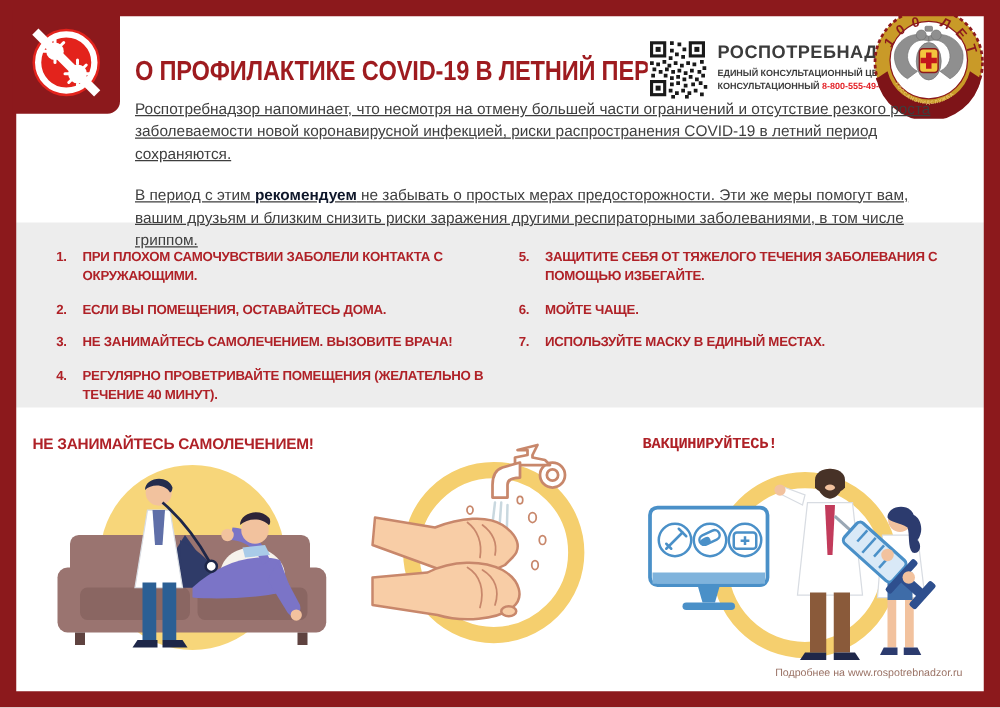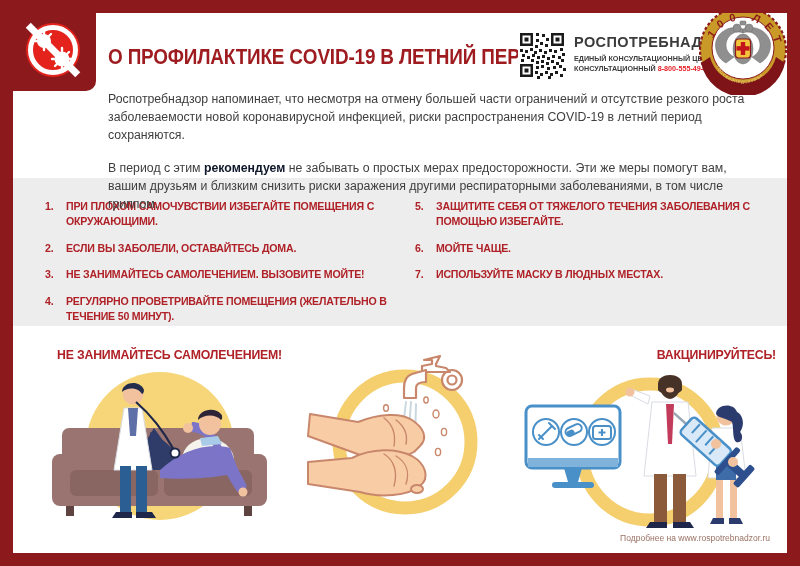--- a/index.html
+++ b/index.html
@@ -20,36 +20,36 @@
     position:absolute; left:108px; top:44px; z-index:2;
     font-size:22px; font-weight:bold; color:#9E1B1F;
     transform:scaleX(0.86); transform-origin:left top; letter-spacing:-0.2px; white-space:nowrap;
   }
   .qr { position:absolute; left:518px; top:31px; width:48px; height:48px; z-index:2; }
   .org-block { position:absolute; left:574px; top:34px; z-index:2; }
   .org-name { font-size:14.5px; font-weight:bold; color:#3B3B3B; letter-spacing:0.4px; }
   .org-sub { margin-top:4px; font-size:7.2px; font-weight:bold; color:#3B3B3B; line-height:1.45; }
   .org-phone { color:#E31E24; }
   .emblem { position:absolute; left:698px; top:5px; width:90px; height:90px; z-index:2; }
-  .intro { position:absolute; left:108px; top:90px; width:656px; z-index:2;
-           font-size:12.3px; color:#3E3E3E; line-height:1.48; }
+  .intro { position:absolute; left:108px; top:78px; width:656px; z-index:2;
+           font-size:12.3px; color:#3E3E3E; line-height:1.48;text-decoration:underline; }
   .intro p + p { margin-top:14px; }
   .hl { color:#0f172a; font-weight:bold; }
   .grayband { position:absolute; left:13px; top:178px; width:774px; height:148px; background:#EDEDED; z-index:1; }
   .reco-col { position:absolute; top:21px; width:356px; }
   .reco-col.left { left:32px; }
   .reco-col.right { left:402px; }
   .reco-item { display:flex; margin-bottom:12px; font-size:10.6px; font-weight:bold;
                color:#AF2127; line-height:1.4; letter-spacing:-0.2px; }
   .reco-num { width:21px; flex:0 0 21px; }
   .tips { position:absolute; left:0; top:348px; width:800px; z-index:2; }
-  .tip-col { position:absolute; top:0; text-align:right; }
+  .tip-col { position:absolute; top:0; text-align:left; }
   .tip-col.c1 { left:26px; width:256px; }
   .tip-col.c2 { left:290px; width:220px; }
-  .tip-col.c3 { left:514px; width:262px; }
+  .tip-col.c3 { left:514px; width:262px;font-family:Liberation Mono, monospace; }
   .tip-title { font-size:12.3px; font-weight:bold; color:#AF2127; letter-spacing:-0.2px; }
   .tip-art { margin-top:4px; }
   .footer-note { position:absolute; top:533px; right:30px; z-index:2;
                  font-size:8.5px; color:#9A7265;margin-left:42px; }
 </style>
 </head>
 <body>
 
 <div class="frame"></div>
 
@@ -190,47 +190,47 @@
 
 <div class="intro">
   <p>Роспотребнадзор напоминает, что несмотря на отмену большей части ограничений и отсутствие резкого роста заболеваемости новой коронавирусной инфекцией, риски распространения COVID-19 в летний период сохраняются.</p>
   <p><span>В период с этим </span><span class="hl">рекомендуем</span><span> не забывать о простых мерах предосторожности. Эти же меры помогут вам, вашим друзьям и близким снизить риски заражения другими респираторными заболеваниями, в том числе гриппом.</span></p>
 </div>
 
 <div class="grayband">
   <div class="reco-col left">
     <div class="reco-item">
       <span class="reco-num">1.</span>
-      <span>ПРИ ПЛОХОМ САМОЧУВСТВИИ ИЗБЕГАЙТЕ ПОМЕЩЕНИЯ С ОКРУЖАЮЩИМИ.</span>
+      <span>ПРИ ПЛОХОМ САМОЧУВСТВИИ ЗАБОЛЕЛИ КОНТАКТА С ОКРУЖАЮЩИМИ.</span>
     </div>
     <div class="reco-item">
       <span class="reco-num">2.</span>
-      <span>ЕСЛИ ВЫ ЗАБОЛЕЛИ, ОСТАВАЙТЕСЬ ДОМА.</span>
+      <span>ЕСЛИ ВЫ ПОМЕЩЕНИЯ, ОСТАВАЙТЕСЬ ДОМА.</span>
     </div>
     <div class="reco-item">
       <span class="reco-num">3.</span>
-      <span>НЕ ЗАНИМАЙТЕСЬ САМОЛЕЧЕНИЕМ. ВЫЗОВИТЕ МОЙТЕ!</span>
+      <span>НЕ ЗАНИМАЙТЕСЬ САМОЛЕЧЕНИЕМ. ВЫЗОВИТЕ ВРАЧА!</span>
     </div>
     <div class="reco-item">
       <span class="reco-num">4.</span>
-      <span>РЕГУЛЯРНО ПРОВЕТРИВАЙТЕ ПОМЕЩЕНИЯ (ЖЕЛАТЕЛЬНО В ТЕЧЕНИЕ 50 МИНУТ).</span>
+      <span>РЕГУЛЯРНО ПРОВЕТРИВАЙТЕ ПОМЕЩЕНИЯ (ЖЕЛАТЕЛЬНО В ТЕЧЕНИЕ 40 МИНУТ).</span>
     </div>
   </div>
   <div class="reco-col right">
     <div class="reco-item">
       <span class="reco-num">5.</span>
       <span>ЗАЩИТИТЕ СЕБЯ ОТ ТЯЖЕЛОГО ТЕЧЕНИЯ ЗАБОЛЕВАНИЯ С ПОМОЩЬЮ ИЗБЕГАЙТЕ.</span>
     </div>
     <div class="reco-item">
       <span class="reco-num">6.</span>
       <span>МОЙТЕ ЧАЩЕ.</span>
     </div>
     <div class="reco-item">
       <span class="reco-num">7.</span>
-      <span>ИСПОЛЬЗУЙТЕ МАСКУ В ЛЮДНЫХ МЕСТАХ.</span>
+      <span>ИСПОЛЬЗУЙТЕ МАСКУ В ЕДИНЫЙ МЕСТАХ.</span>
     </div>
   </div>
 </div>
 
 <div class="tips">
 
   <div class="tip-col c1">
     <div class="tip-title">НЕ ЗАНИМАЙТЕСЬ САМОЛЕЧЕНИЕМ!</div>
     <svg class="tip-art" width="250" height="172" viewBox="0 0 250 172">
       <circle cx="128" cy="80" r="74" fill="#F7D67A"></circle>

